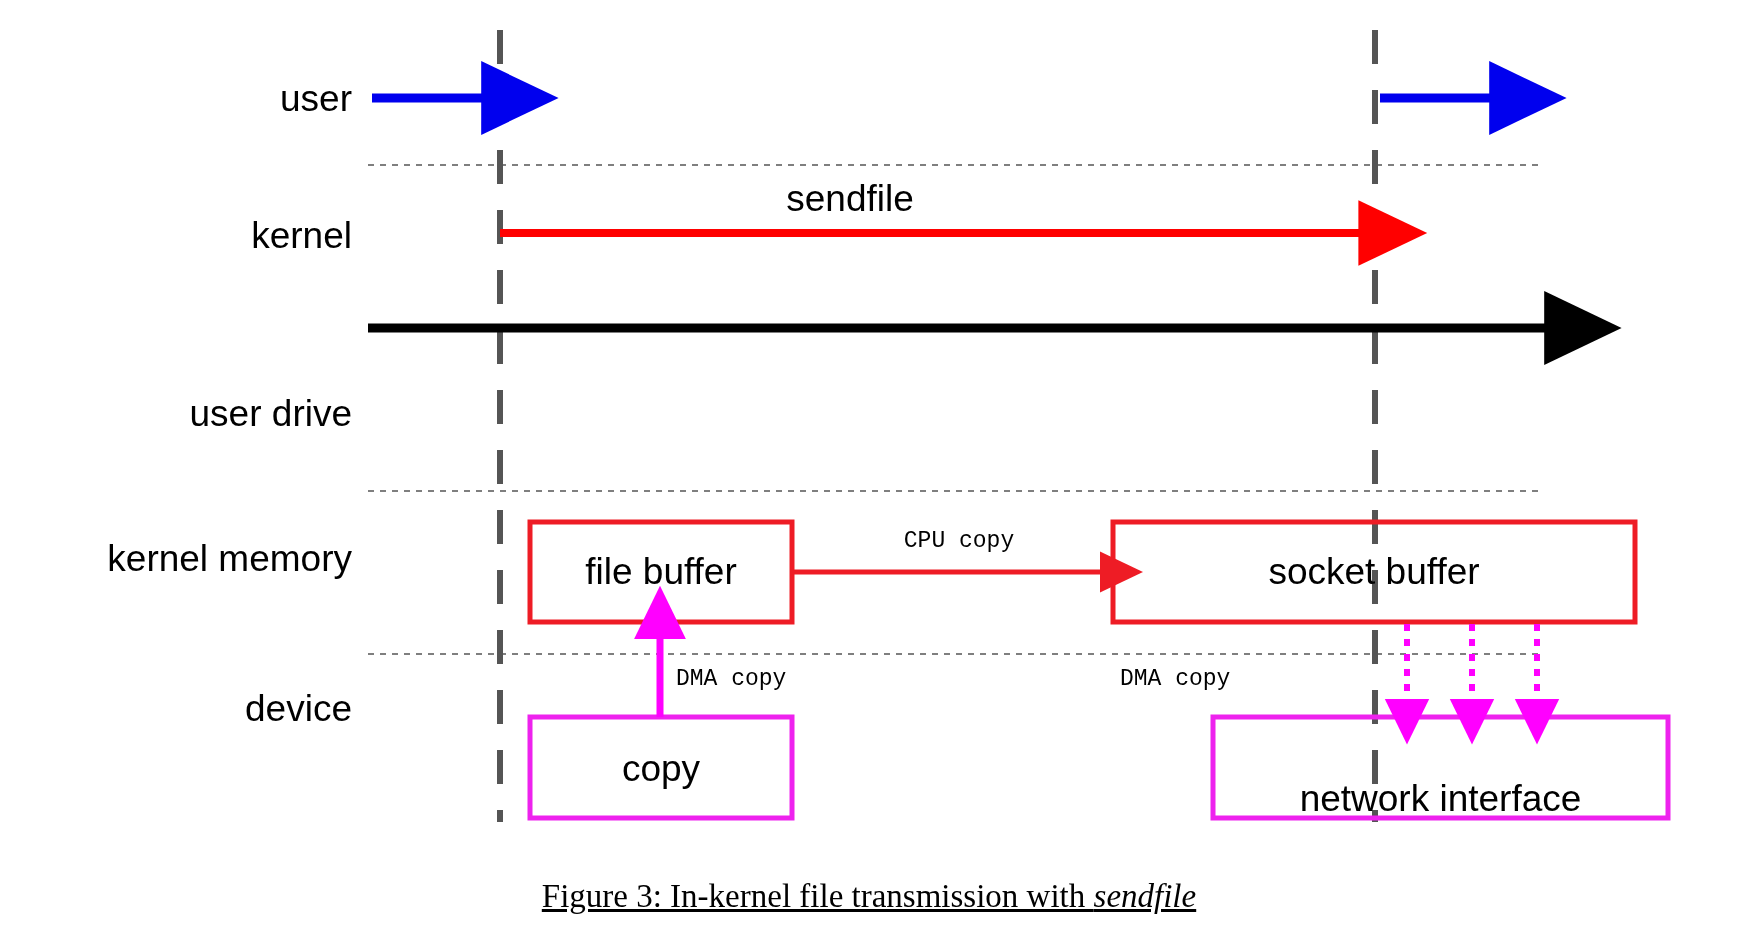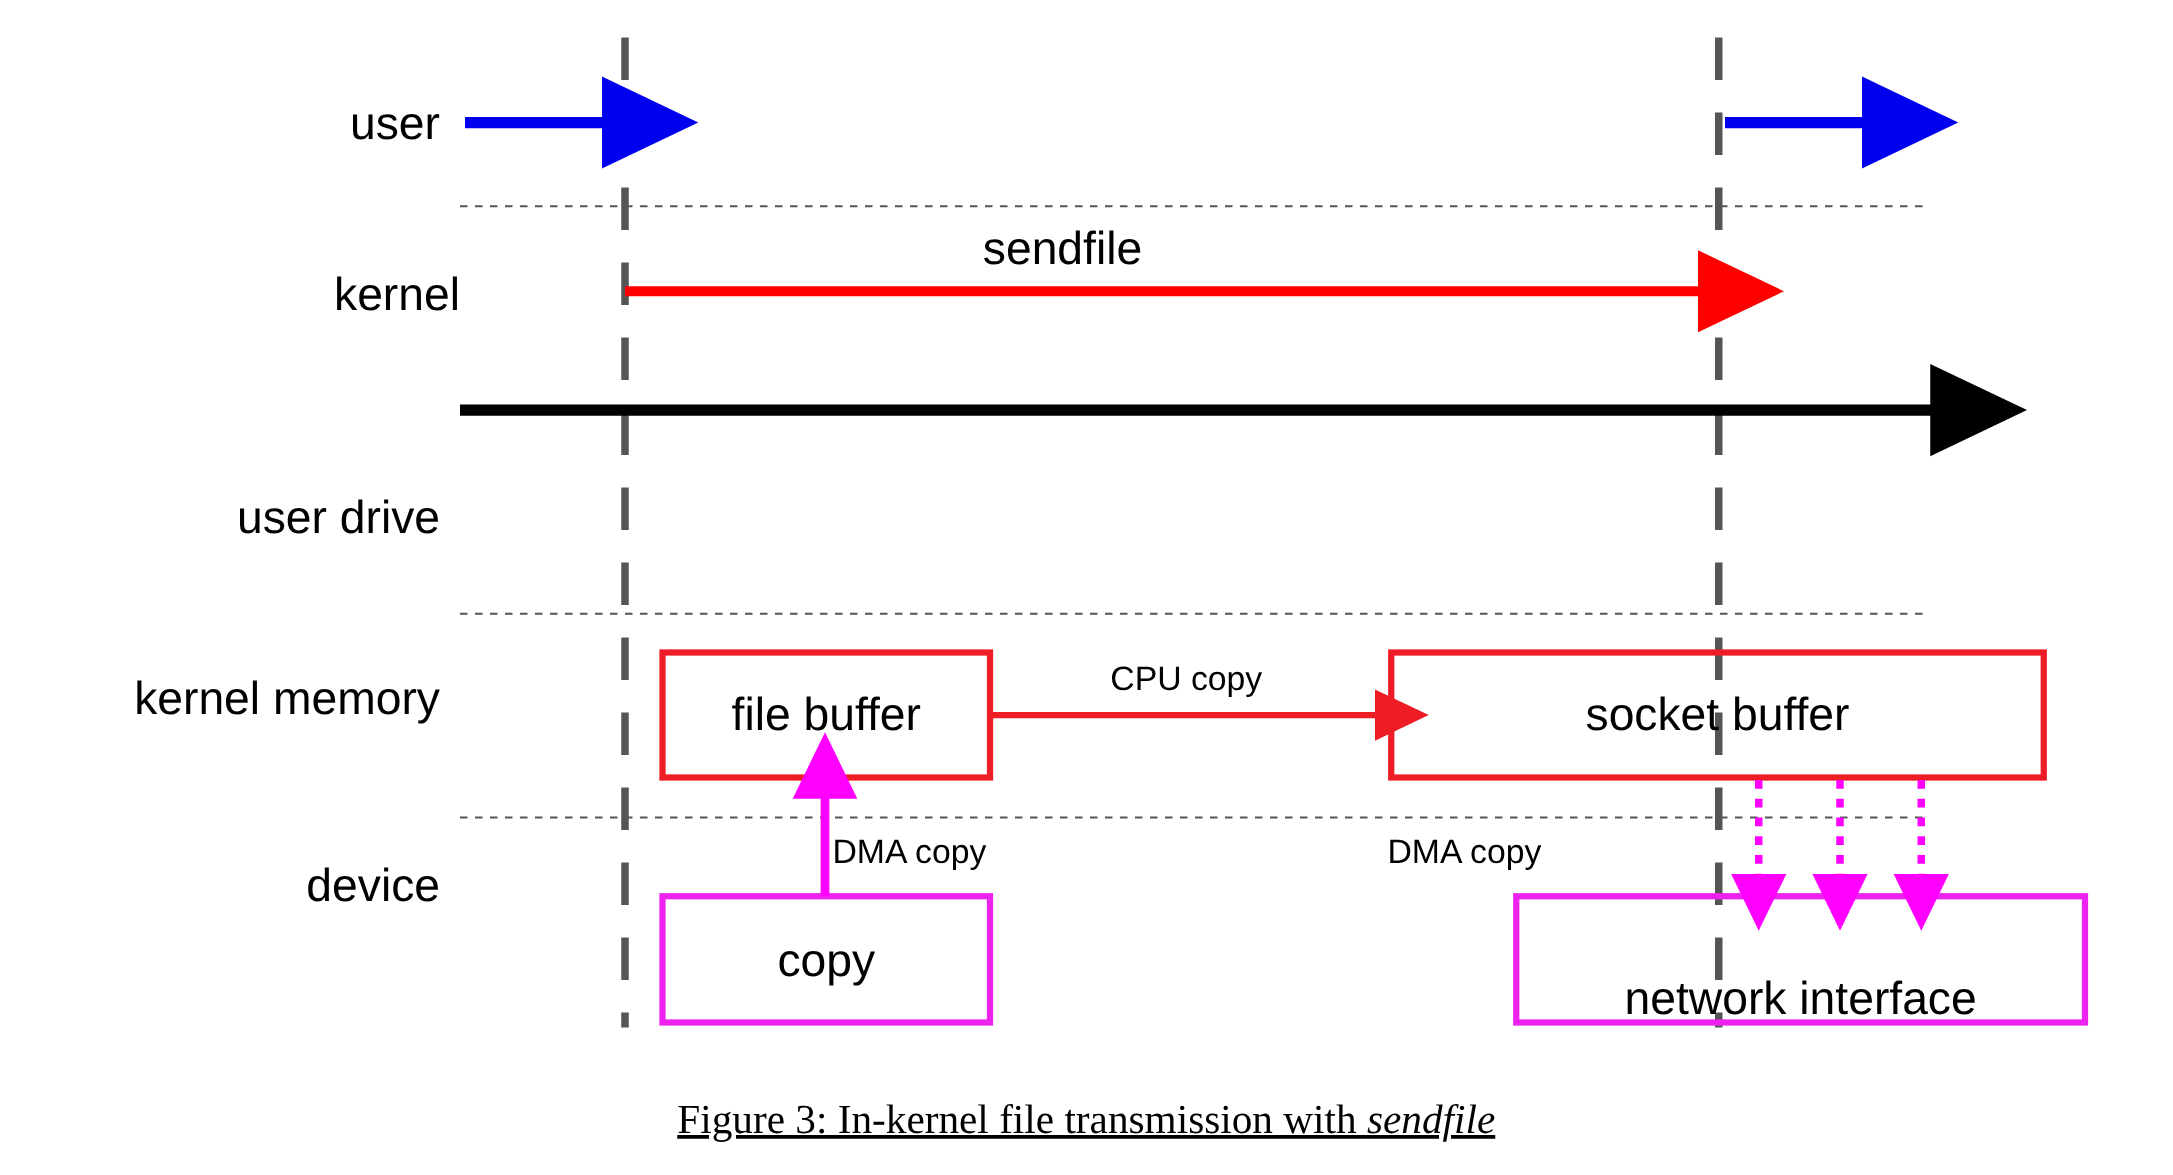--- a/index.html
+++ b/index.html
@@ -5,22 +5,22 @@
   html,body{margin:0;padding:0;background:#fff;}
   body{width:1738px;height:940px;position:relative;overflow:hidden;
        font-family:"Liberation Sans",sans-serif;color:#000;}
   #stage{position:absolute;left:0;top:0;width:1738px;height:940px;border-radius:16px;}
   svg#canvas{position:absolute;left:0;top:0;width:1738px;height:940px;}
 
   .lane-label{position:absolute;text-align:right;font-family:"Liberation Sans",sans-serif;
               font-size:37px;color:#000;white-space:nowrap;line-height:1;}
   .box-label{position:absolute;text-align:center;font-family:"Liberation Sans",sans-serif;
              font-size:37px;color:#000;white-space:nowrap;line-height:1;}
-  .edge-label{position:absolute;text-align:center;font-family:Liberation Sans, sans-serif;
-              font-size:27px;color:#000;white-space:nowrap;line-height:1;}
+  .edge-label{position:absolute;text-align:center;font-family:Liberation Mono, monospace;
+              font-size:23px;color:#000;white-space:nowrap;line-height:1;padding-left:10px;}
   .op-label{position:absolute;text-align:center;font-family:"Liberation Sans",sans-serif;
             font-size:37px;color:#000;white-space:nowrap;line-height:1;}
   .caption{position:absolute;left:0;width:1738px;text-align:center;
            font-family:"Liberation Serif",serif;font-size:33px;color:#000;line-height:1;}
   .caption i{font-style:italic;}
 </style>
 </head>
 <body>
 
 <div id="stage">
@@ -76,21 +76,21 @@
     <line x1="660" y1="717" x2="660" y2="632" stroke="#ff00ff" stroke-width="7" marker-end="url(#mk-mag)"></line>
 
     <g>
       <line x1="1407" y1="624" x2="1407" y2="705" stroke="#ff00ff" stroke-width="6" stroke-dasharray="7 8" marker-end="url(#mk-mag)"></line>
       <line x1="1472" y1="624" x2="1472" y2="705" stroke="#ff00ff" stroke-width="6" stroke-dasharray="7 8" marker-end="url(#mk-mag)"></line>
       <line x1="1537" y1="624" x2="1537" y2="705" stroke="#ff00ff" stroke-width="6" stroke-dasharray="7 8" marker-end="url(#mk-mag)"></line>
     </g>
   </svg>
 
   <div class="lane-label" style="left:0;width:352px;top:80px;">user</div>
-  <div class="lane-label" style="left:16px;width:352px;top:217px;">kernel</div>
+  <div class="lane-label" style="left:0;width:352px;top:217px;">kernel</div>
   <div class="lane-label" style="left:0;width:352px;top:395px;">user drive</div>
   <div class="lane-label" style="left:0;width:352px;top:540px;">kernel memory</div>
   <div class="lane-label" style="left:0;width:352px;top:690px;">device</div>
 
   <div class="op-label" style="left:700px;width:300px;top:180px;">sendfile</div>
 
   <div class="box-label" style="left:1113px;width:522px;top:553px;">socket buffer</div>
   <div class="box-label" style="left:530px;width:262px;top:553px;">file buffer</div>
   <div class="box-label" style="left:530px;width:262px;top:750px;">copy</div>
   <div class="box-label" style="left:1213px;width:455px;top:750px;margin-top:30px;">network interface</div>

